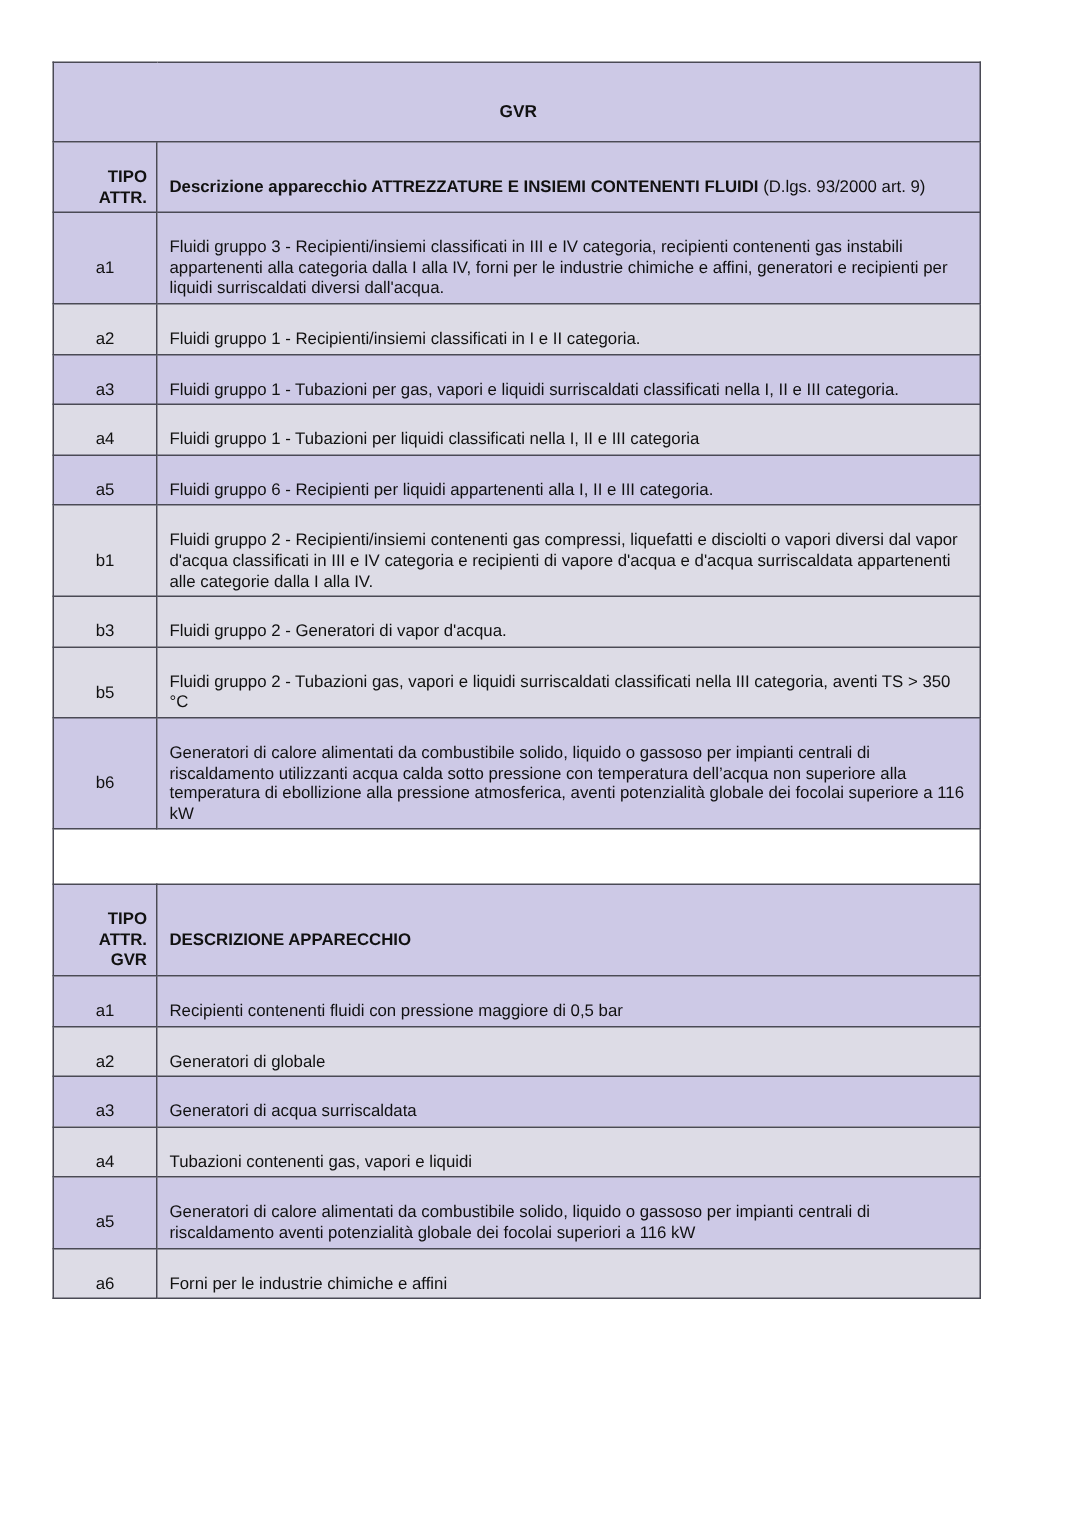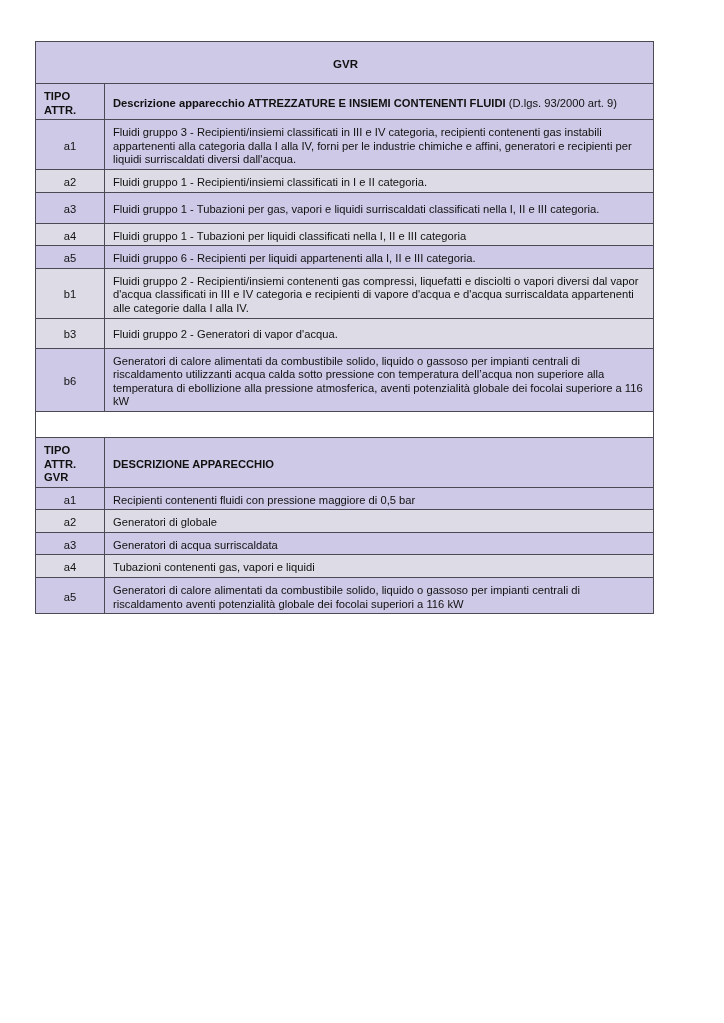--- a/index.html
+++ b/index.html
@@ -1,26 +1,26 @@
 <!DOCTYPE html>
 <html><head>
 <meta charset="utf-8">
 <style>
   html, body { margin: 0; padding: 0; background: #ffffff; }
   body { width: 724px; height: 1023px; position: relative; font-family: "Liberation Sans", sans-serif; color: #111; }
   .sheet { position: absolute; left: 35px; top: 41px; width: 618px; }
   table { border-collapse: collapse; width: 618px; table-layout: fixed; font-size: 11.2px; line-height: 13.6px; }
-  td, th { border: 1px solid #4a4a55; padding: 6px 6px 2px 8px; vertical-align: middle; }
+  td, th { border: 1px solid #4a4a55; padding: 17px 6px 2px 8px; vertical-align: middle; }
   col.c1 { width: 69px; }
   col.c2 { width: 549px; }
   .code { text-align: center; font-weight: normal; padding-left: 2px; padding-right: 2px; }
   .lav { background: #cdc9e6; }
   .gry { background: #dddce6; }
   .title { text-align: center; font-weight: bold; height: 33px; font-size: 11.5px; }
-  .hdr-code { text-align: left; font-weight: bold; }
+  .hdr-code { text-align: right; font-weight: bold; }
   .spacer { background: #ffffff; height: 17px; }
   b { font-weight: bold; }
 </style>
 </head>
 <body>
 
 <div class="sheet">
   <table>
     <colgroup>
         <col class="c1">
@@ -56,20 +56,24 @@
         <td>Fluidi gruppo 6 -  Recipienti per liquidi appartenenti alla I, II e III categoria.</td>
       </tr>
       <tr class="gry" style="height:44px">
         <td class="code">b1</td>
         <td>Fluidi gruppo 2 -  Recipienti/insiemi contenenti gas compressi, liquefatti e disciolti o vapori diversi dal vapor d'acqua classificati in III e IV categoria e recipienti di vapore d'acqua e d'acqua surriscaldata appartenenti alle categorie dalla I alla IV.</td>
       </tr>
       <tr class="gry" style="height:30px">
         <td class="code">b3</td>
         <td>Fluidi gruppo 2 - Generatori di vapor d'acqua.</td>
       </tr>
+      <tr class="gry" style="height:31px">
+        <td class="code">b5</td>
+        <td>Fluidi gruppo 2 - Tubazioni gas, vapori e liquidi surriscaldati classificati nella III categoria, aventi TS &gt; 350 °C</td>
+      </tr>
       <tr class="lav" style="height:58px">
         <td class="code">b6</td>
         <td>Generatori di calore alimentati da combustibile solido, liquido o gassoso per impianti centrali di riscaldamento utilizzanti acqua calda sotto pressione con temperatura dell’acqua non superiore alla temperatura di ebollizione alla pressione atmosferica, aventi potenzialità globale dei focolai superiore a 116 kW</td>
       </tr>
 
       <tr>
         <td colspan="2" class="spacer"></td>
       </tr>
 
       <tr class="lav" style="height:44px">
@@ -89,15 +93,19 @@
         <td>Generatori di acqua surriscaldata</td>
       </tr>
       <tr class="gry" style="height:18px">
         <td class="code">a4</td>
         <td>Tubazioni contenenti gas, vapori e liquidi</td>
       </tr>
       <tr class="lav" style="height:31px">
         <td class="code">a5</td>
         <td>Generatori di calore alimentati da combustibile solido, liquido o gassoso per impianti centrali di riscaldamento aventi potenzialità globale dei focolai superiori a 116 kW</td>
       </tr>
+      <tr class="gry" style="height:18px">
+        <td class="code">a6</td>
+        <td>Forni per le industrie chimiche e affini</td>
+      </tr>
     </tbody>
   </table>
 </div>
 
 </body></html>

